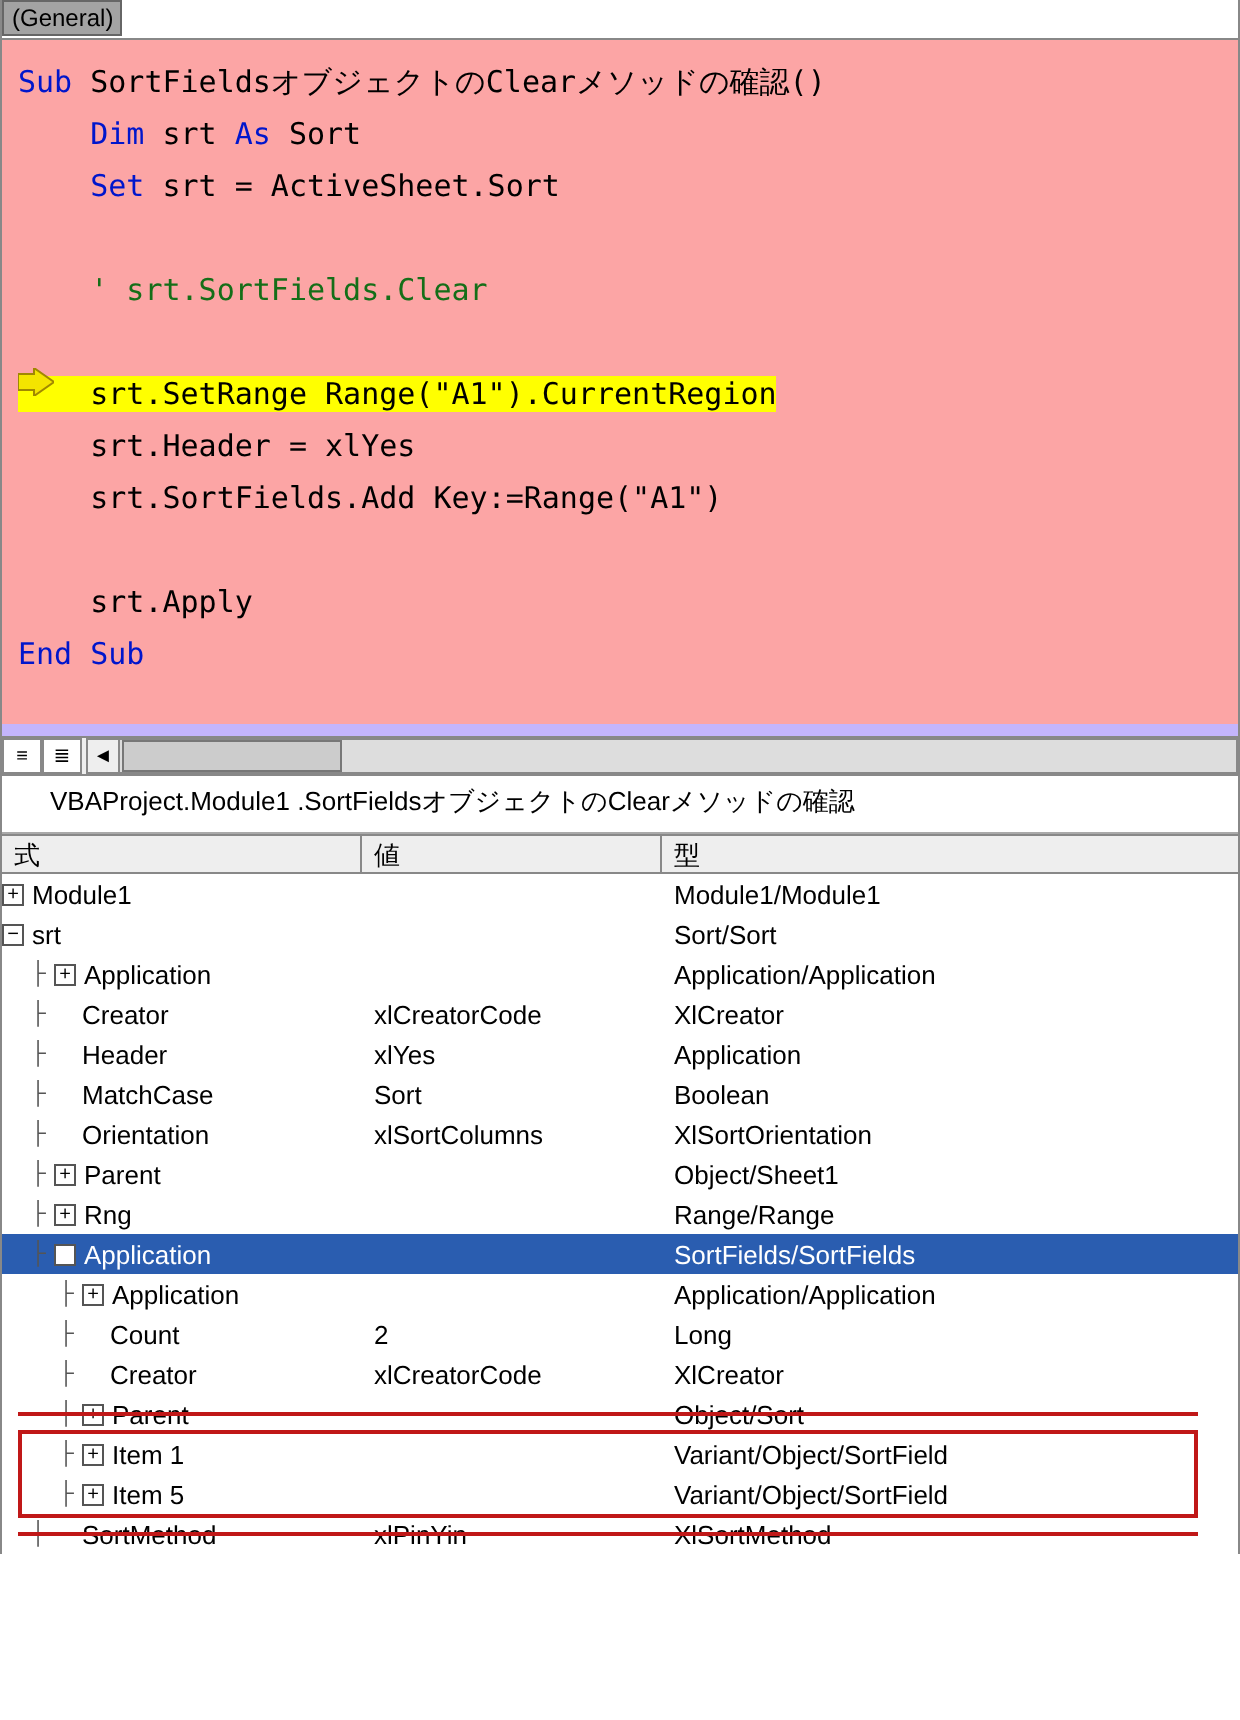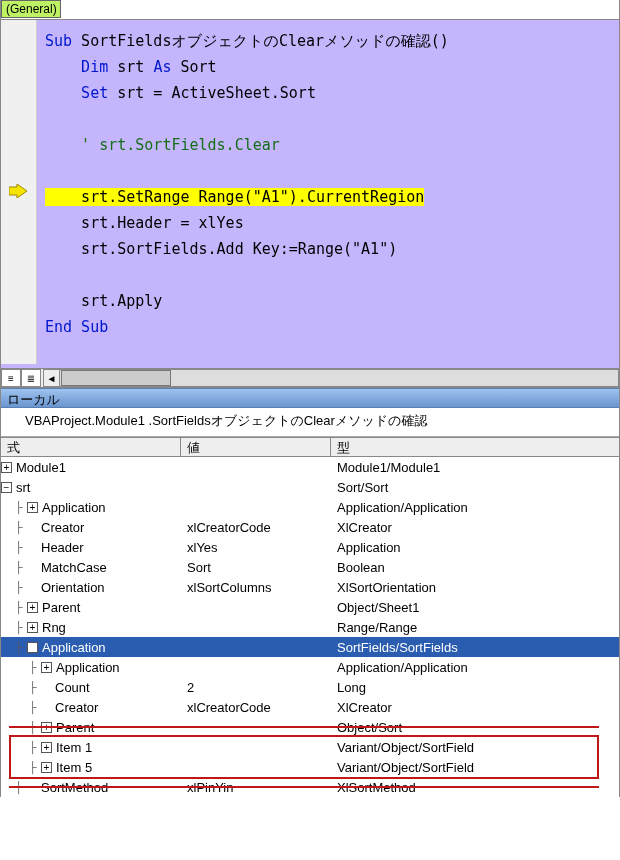--- a/index.html
+++ b/index.html
@@ -20,31 +20,32 @@
     display: flex;
     border-bottom: 1px solid #888;
     height: 20px;
   }
   .dropdown {
     border: 1px solid #666;
     height: 18px;
     line-height: 16px;
     padding: 0 4px;
     font-size: 12px;
-    background: #bef264;
+    background: #a3a3a3;
     display: flex;
     align-items: center;
     justify-content: space-between;
   }
   .code-area {
     position: relative;
     display: flex;
     height: 348px;
-    background: #c4b5fd;
-    border-bottom: 4px solid #c4b5fd;
+    background: #fca5a5;
+    border-bottom: 6px solid #c4b5fd;
+    flex-direction: column;
   }
   .gutter {
     width: 36px;
     background: #f0f0f0;
     border-right: 1px solid #ccc;
     position: relative;
   }
   .arrow-current {
     position: absolute;
     left: 8px;
@@ -201,21 +202,20 @@
 
   <div class="view-tabs">
     <div class="view-btn">≡</div>
     <div class="view-btn">≣</div>
     <div class="hscroll-track">
       <div class="hscroll-left">◄</div>
       <div class="hscroll-thumb"></div>
     </div>
   </div>
 
-  <div class="panel-title">ローカル</div>
   <div class="locals-context">VBAProject.Module1 .SortFieldsオブジェクトのClearメソッドの確認</div>
   <div class="locals-header">
     <div class="col-expr">式</div>
     <div class="col-val">値</div>
     <div class="col-type">型</div>
   </div>
 
   <div class="locals-body" id="locals-body">
 
     <div class="row">

